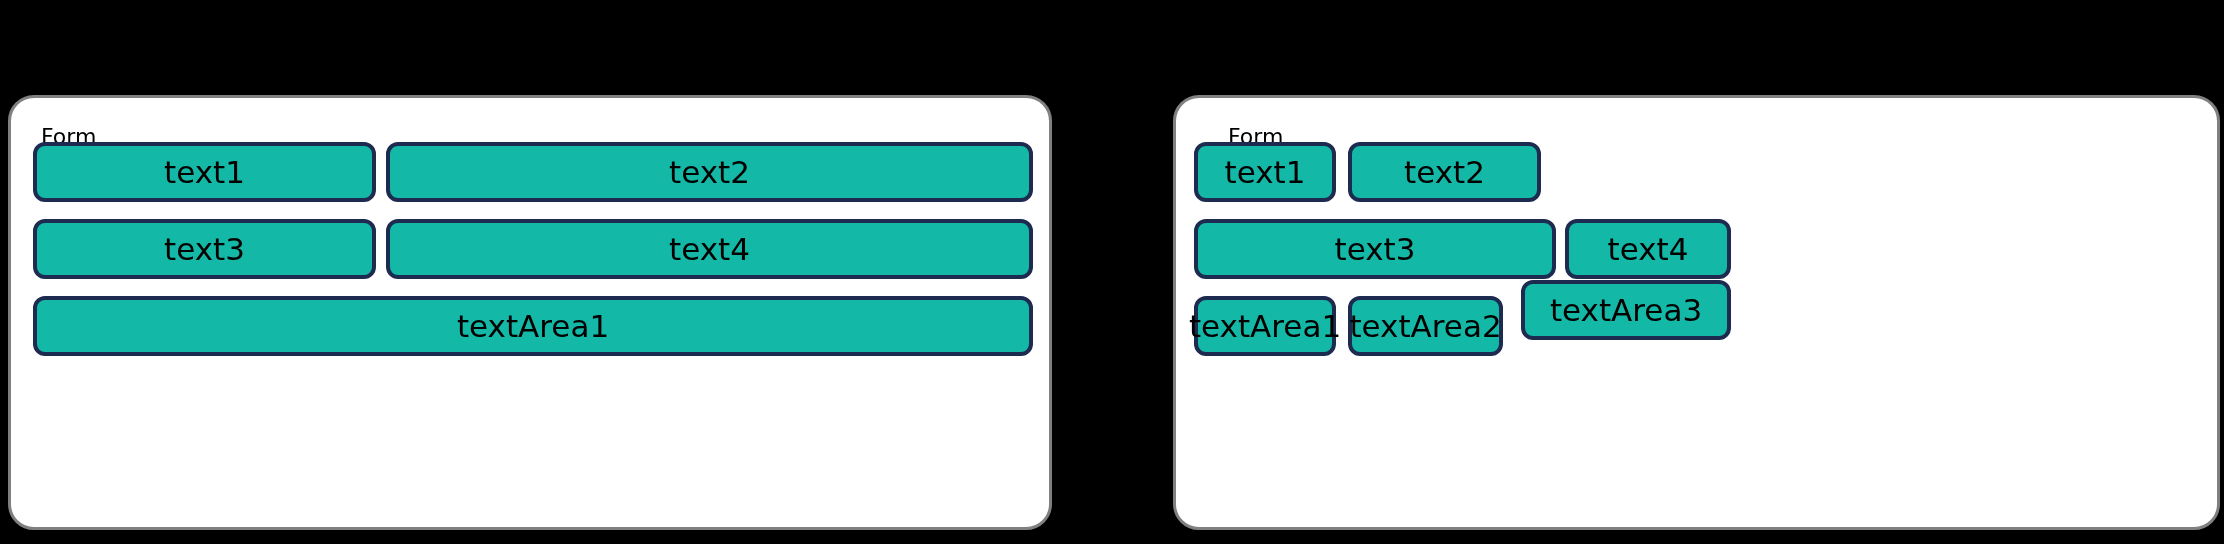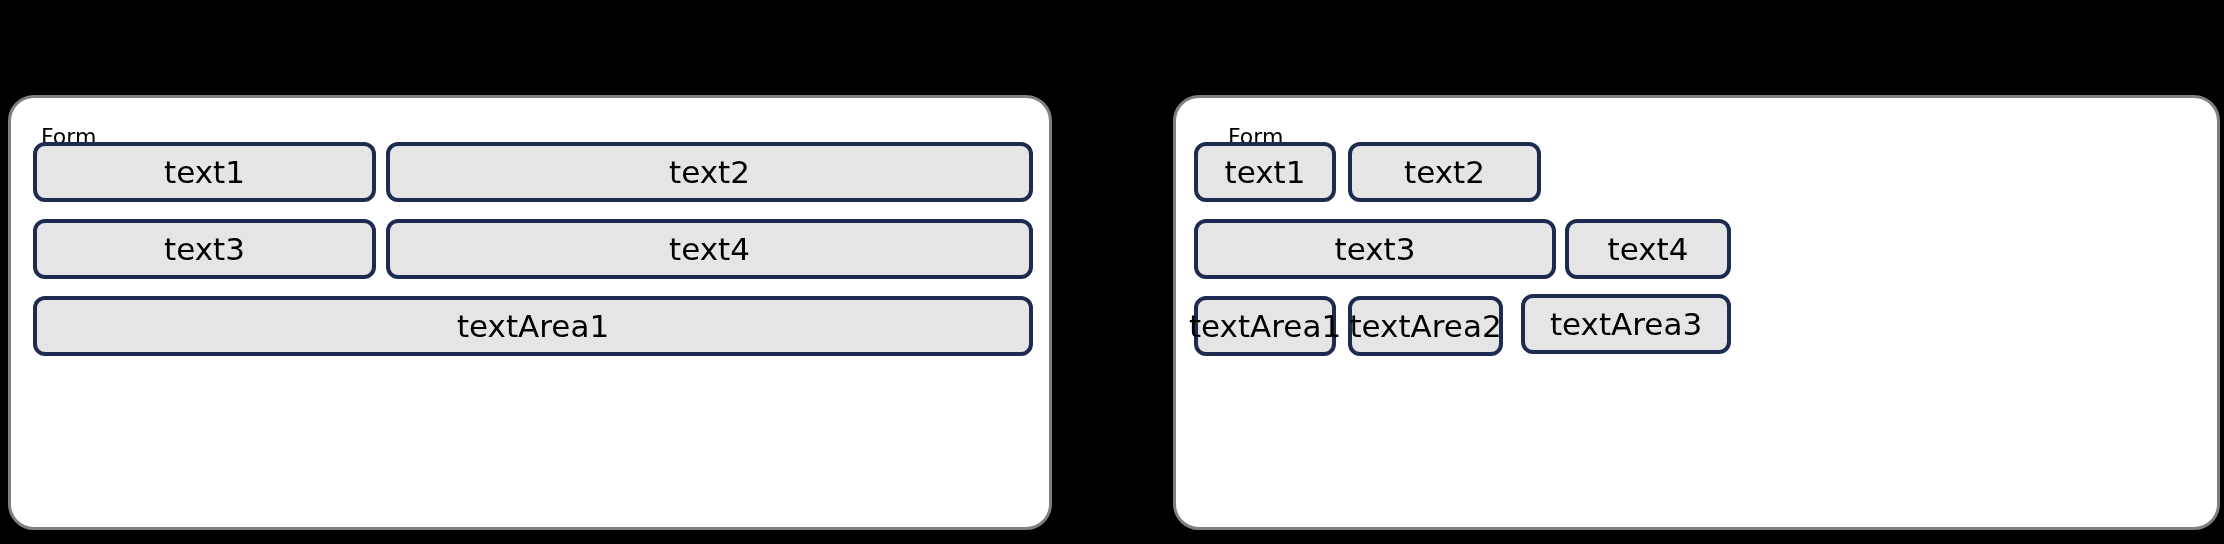--- a/index.html
+++ b/index.html
@@ -26,21 +26,21 @@
   .form-label{
     position:absolute;
     font-size:22px;
     color:#000000;
     line-height:1;
     white-space:nowrap;
   }
 
   .field{
     position:absolute;
-    background:#e5e5e5;
+    background:#14b8a6;
     border:4px solid #1c2b4f;
     border-radius:12px;
     box-sizing:border-box;
     display:flex;
     align-items:center;
     justify-content:center;
     color:#000000;
     font-size:31px;
     line-height:1;
     white-space:nowrap;
@@ -67,16 +67,16 @@
     <div class="form-label" style="left:52px;top:28px;">Form</div>
 
     <div class="field" style="left:18px;top:44px;width:142px;height:60px;">text1</div>
     <div class="field" style="left:172px;top:44px;width:193px;height:60px;">text2</div>
 
     <div class="field" style="left:18px;top:121px;width:362px;height:60px;">text3</div>
     <div class="field" style="left:389px;top:121px;width:166px;height:60px;">text4</div>
 
     <div class="field" style="left:18px;top:198px;width:142px;height:60px;">textArea1</div>
     <div class="field" style="left:172px;top:198px;width:155px;height:60px;">textArea2</div>
-    <div class="field" style="left:345px;top:196px;width:210px;height:60px;">textArea3</div>
+    <div class="field" style="left:345px;top:182px;width:210px;height:60px;">textArea3</div>
   </div>
 
 </div>
 
 </body></html>

